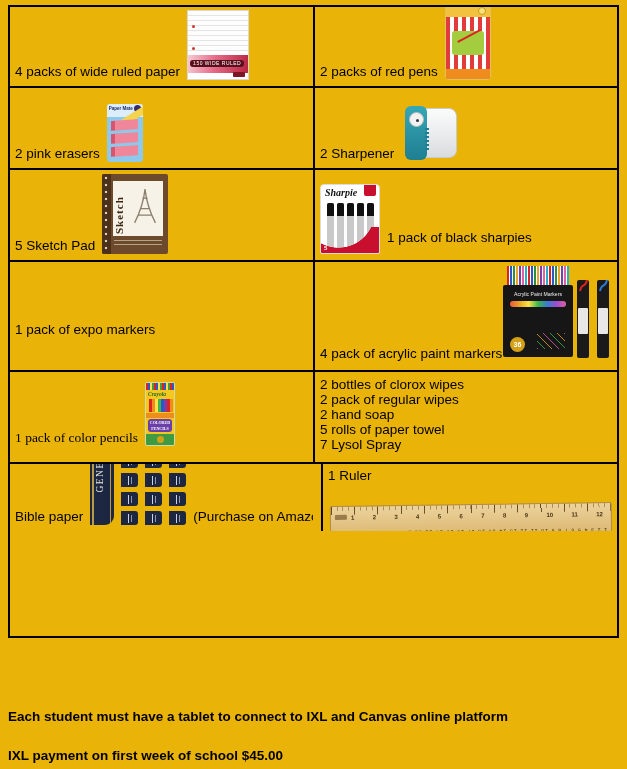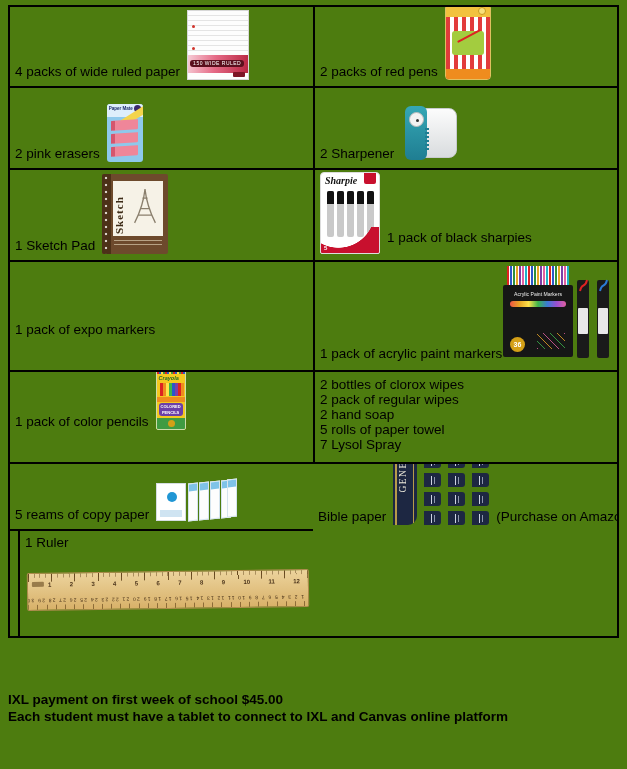--- a/index.html
+++ b/index.html
@@ -1,17 +1,17 @@
 <!DOCTYPE html>
 <html><head>
 <meta charset="utf-8">
 <style>
   * { margin:0; padding:0; box-sizing:border-box; }
   html,body { width:627px; height:769px; background:#fff; font-family:"Liberation Sans", sans-serif; color:#000; }
-  .page { position:relative; width:627px; height:769px; background:#4d7c0f; overflow:hidden; }
+  .page { position:relative; width:627px; height:769px; background:#eab308; overflow:hidden; }
 
   
   .supply-table { position:absolute; left:8px; top:5px; width:611px; border:2px solid #000;
     display:grid; grid-template-columns:303px 304px;
     grid-template-rows:81px 82px 92px 110px 92px 67px 105px; }
   .cell { position:relative; display:flex; align-items:flex-end; gap:7px; padding:4px 5px 6px 5px; font-size:13.5px; overflow:hidden; }
   .cell.col2 { border-left:2px solid #000; }
   .cell.rb { border-bottom:2px solid #000; }
   .lbl { white-space:nowrap; line-height:1.15; }
 
@@ -58,21 +58,21 @@
   .sketch-img { width:66px; height:80px; background:#6d4a2c; border-radius:2px; overflow:hidden; }
   .sketch-img .spiral { position:absolute; left:0; top:0; bottom:0; width:9px; background:#4c3118;
     background-image:radial-gradient(circle at 4px 4px,#d9d2c8 1.2px,transparent 1.6px); background-size:9px 7px; }
   .sketch-img .panel { position:absolute; left:11px; top:7px; right:5px; bottom:18px; background:#f6f2e7; display:flex; }
   .sketch-img .word { writing-mode:vertical-rl; transform:rotate(180deg); font-family:"Liberation Serif", serif; font-size:11px; font-weight:bold; color:#3c2a16; padding:2px 0 2px 1px; letter-spacing:1px; }
   .sketch-img .tower { margin:4px auto 0 auto; }
   .sketch-img .foot { position:absolute; left:12px; bottom:6px; right:6px; height:8px;
     background:repeating-linear-gradient(#c9b89a 0 1.5px,transparent 1.5px 4px); opacity:.8; }
 
   
-  .sharpie-img { width:60px; height:82px; background:#fff; border:1px solid #ddd; border-radius:4px 4px 2px 2px; overflow:hidden; }
+  .sharpie-img { width:60px; height:70px; background:#fff; border:1px solid #ddd; border-radius:4px 4px 2px 2px; overflow:hidden; }
   .sharpie-img .logo { position:absolute; top:2px; left:4px; font-family:"Liberation Serif", serif; font-style:italic; font-weight:bold; font-size:10px; color:#111; }
   .sharpie-img .tag { position:absolute; top:0; right:3px; width:12px; height:11px; background:#c8102e; border-radius:0 0 2px 2px; }
   .sharpie-img .swo { position:absolute; bottom:0; left:0; right:0; height:26px;
     background:radial-gradient(circle at 30% -60%, transparent 62%, #c8102e 63%); }
   .sharpie-img .mk { position:absolute; top:18px; width:7px; height:46px; background:linear-gradient(180deg,#888 0 12px,#c9c9c9 12px 100%); border-radius:2px; }
   .sharpie-img .mk::before { content:""; position:absolute; top:0; left:0; right:0; height:13px; background:#111; border-radius:2px 2px 0 0; }
   .sharpie-img .cnt { position:absolute; bottom:2px; left:3px; color:#fff; font-size:6px; font-weight:bold; }
 
   
   .expo-img { width:52px; height:64px; background:#cfe8f8; border-radius:3px; overflow:hidden; padding:2px 3px; }
@@ -154,30 +154,30 @@
     background-size:100% 8px,100% 4px; background-repeat:no-repeat; }
   .ruler-img .inches { display:flex; justify-content:space-between; padding:8px 8px 0 20px; font-size:6px; color:#4a331a; font-weight:bold; }
   .ruler-img .cm { position:absolute; bottom:6px; left:4px; right:4px; font-size:5px; color:#4a331a; text-align:center;
     transform:rotate(180deg); letter-spacing:1.2px; white-space:nowrap; }
   .ruler-img .ticks-bot { position:absolute; bottom:0; left:0; right:0; height:5px;
     background:repeating-linear-gradient(90deg,rgba(90,60,20,.6) 0 1px,transparent 1px 9.2px); }
   .ruler-img .stamp { position:absolute; top:8px; left:4px; width:12px; height:5px; background:rgba(90,60,20,.55); border-radius:1px; }
 
   
   .raise-lg > * { margin-bottom:26px; }
-  .raise-sm > * { margin-bottom:26px; }
+  .raise-sm > * { margin-bottom:10px;font-family:Liberation Serif, serif; }
   .cell-acrylic .lbl { position:absolute; left:5px; bottom:8px; }
   .cell-acrylic .acrylic-img { position:absolute; right:4px; top:4px; }
   .cell-clean { flex-direction:column; align-items:flex-start; justify-content:flex-start; gap:0; padding-top:5px; }
   .cell-clean .line { font-size:13.5px; line-height:1.12; }
   .cell-sharpie .lbl { margin-bottom:8px; }
 
   
   .footer-line { position:absolute; left:8px; font-weight:bold; font-size:13.5px; white-space:nowrap; }
-  .fl1 { top:692px;margin-top:17px; } .fl2 { top:692px; }
+  .fl1 { top:692px;margin-top:17px; } .fl2 { top:748px; }
 </style>
 </head>
 <body>
 
 <div class="page">
   <div class="supply-table">
 
     <div class="cell rb">
       <span class="lbl">4 packs of wide ruled paper</span>
       <div class="img paper-img">
@@ -215,21 +215,21 @@
       <span class="lbl">2 Sharpener</span>
       <div class="img sharp-img">
         <div class="body"></div>
         <div class="face"></div>
         <div class="hole"></div>
         <div class="vent"></div>
       </div>
     </div>
 
     <div class="cell rb">
-      <span class="lbl">1 Sketch Pad</span>
+      <span class="lbl">5 Sketch Pad</span>
       <div class="img sketch-img">
         <div class="spiral"></div>
         <div class="panel">
           <span class="word">Sketch</span>
           <svg class="tower" width="26" height="42" viewBox="0 0 20 30">
             <path d="M10 2 C9 12 6 20 2 28 M10 2 C11 12 14 20 18 28 M6.5 17 h7 M4.5 22 h11 M8 9 h4" stroke="#8a7f6d" stroke-width="1" fill="none"></path>
           </svg>
         </div>
         <div class="foot"></div>
       </div>
@@ -246,21 +246,21 @@
         <div class="swo"></div>
         <span class="cnt">5</span>
       </div>
       <span class="lbl">1 pack of black sharpies</span>
     </div>
 
     <div class="cell rb raise-lg">
       <span class="lbl">1 pack of expo markers</span>
     </div>
     <div class="cell col2 rb cell-acrylic">
-      <span class="lbl">1 pack of acrylic paint markers</span>
+      <span class="lbl">4 pack of acrylic paint markers</span>
       <div class="img acrylic-img">
         <div class="tips"></div>
         <div class="box">
           <div class="btitle">Acrylic Paint Markers</div>
           <div class="rainbow"></div>
           <div class="scrib"></div>
           <div class="count">36</div>
         </div>
         <div class="marker mk-red">
           <svg class="squig" width="12" height="14">
@@ -290,31 +290,20 @@
       </div>
     </div>
     <div class="cell col2 rb cell-clean">
       <span class="line">2 bottles of clorox wipes</span>
       <span class="line">2 pack of regular wipes</span>
       <span class="line">2 hand soap</span>
       <span class="line">5 rolls of paper towel</span>
       <span class="line">7 Lysol Spray</span>
     </div>
 
-    <div class="cell rb">
-      <span class="lbl">5 reams of copy paper</span>
-      <div class="img copy-img">
-        <div class="front"></div>
-        <div class="slab" style="left:32px; top:6px"></div>
-        <div class="slab" style="left:43px; top:5px"></div>
-        <div class="slab" style="left:54px; top:4px"></div>
-        <div class="slab" style="left:65px; top:3px"></div>
-        <div class="slab" style="left:71px; top:2px"></div>
-      </div>
-    </div>
 
     <div class="cell">
       <span class="lbl">Bible paper</span>
       <div class="img bigtab-img">
         <div class="gold-l"></div>
         <div class="gold-r"></div>
         <span class="word">GENESIS</span>
       </div>
       <div class="tab-grid">
         <div class="stab"></div>

